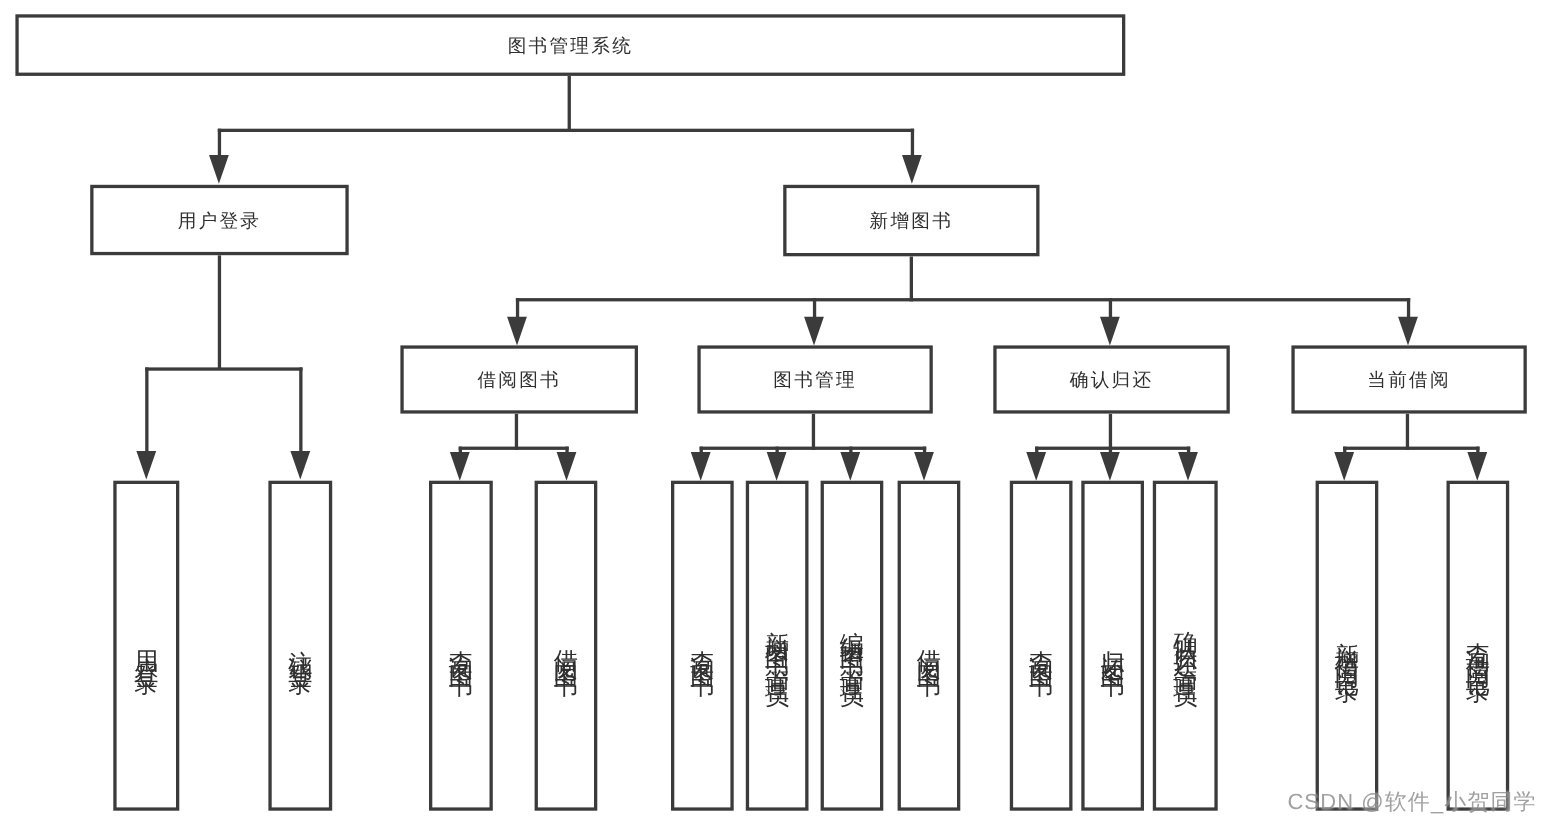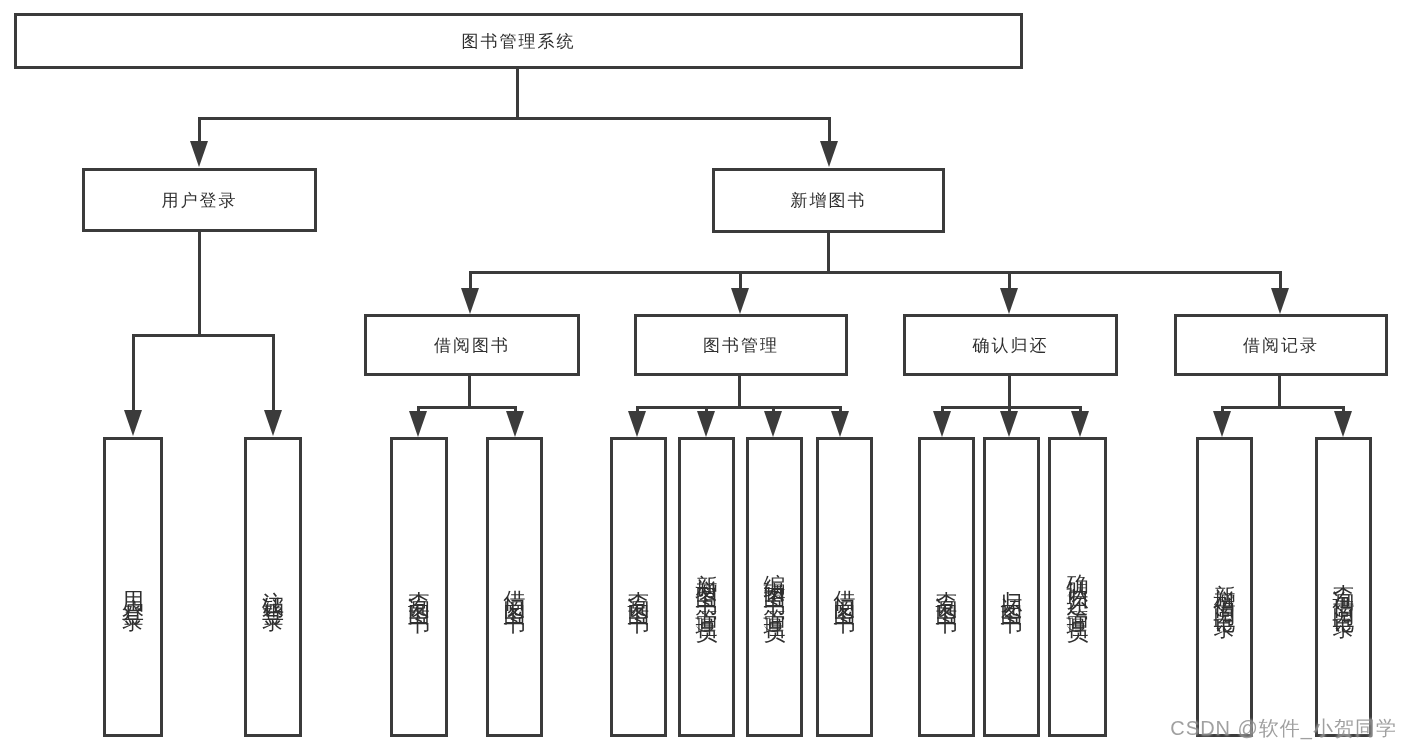--- a/index.html
+++ b/index.html
@@ -43,21 +43,21 @@
 <div>
 
   <div class="node" style="left:14px;top:13px;width:1009px;height:56px;">图书管理系统</div>
 
   <div class="node" style="left:82px;top:168px;width:235px;height:64px;">用户登录</div>
   <div class="node" style="left:712px;top:168px;width:233px;height:65px;">新增图书</div>
 
   <div class="node" style="left:364px;top:314px;width:216px;height:62px;">借阅图书</div>
   <div class="node" style="left:634px;top:314px;width:214px;height:62px;">图书管理</div>
   <div class="node" style="left:903px;top:314px;width:215px;height:62px;">确认归还</div>
-  <div class="node" style="left:1174px;top:314px;width:214px;height:62px;">借阅记录</div>
+  <div class="node" style="left:1174px;top:314px;width:214px;height:62px;">当前借阅</div>
 
   <div class="leaf" style="left:103px;width:60px;">用户登录</div>
   <div class="leaf" style="left:244px;width:58px;">注销登录</div>
 
   <div class="leaf" style="left:390px;width:58px;">查询图书</div>
   <div class="leaf" style="left:486px;width:57px;">借阅图书</div>
 
   <div class="leaf" style="left:610px;width:57px;">查询图书</div>
   <div class="leaf" style="left:678px;width:57px;">新增图书（管理员）</div>
   <div class="leaf" style="left:746px;width:57px;">编辑图书（管理员）</div>

